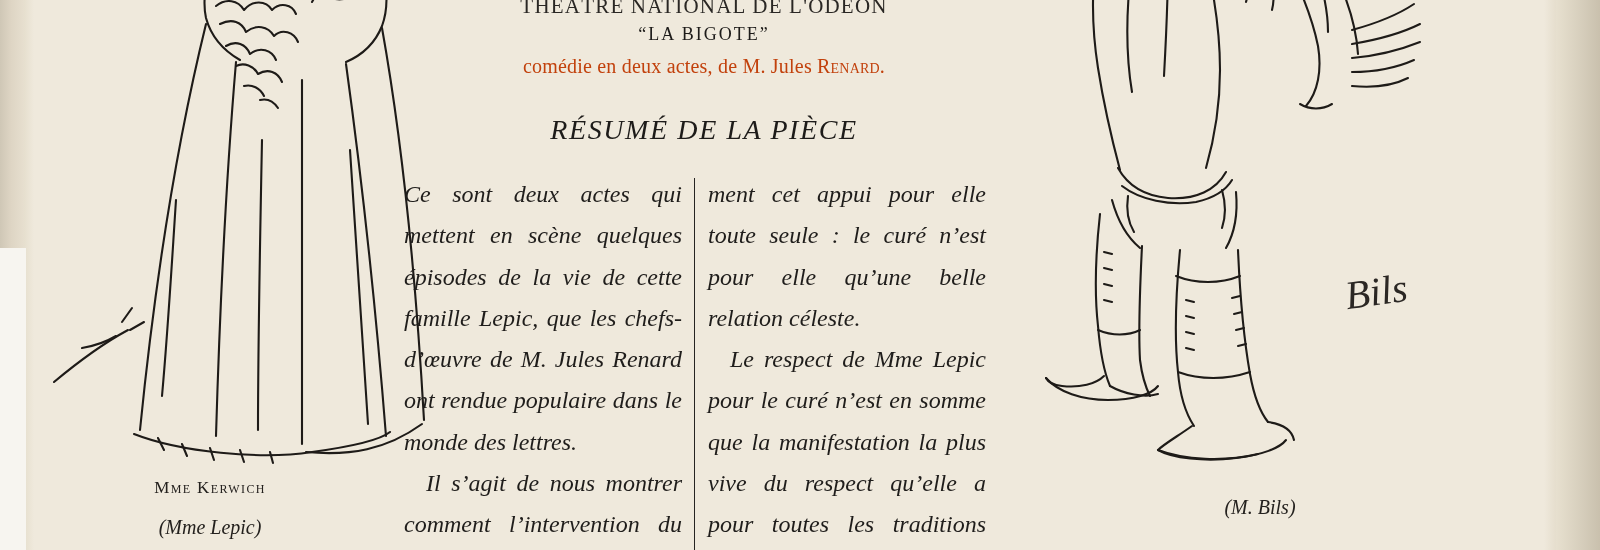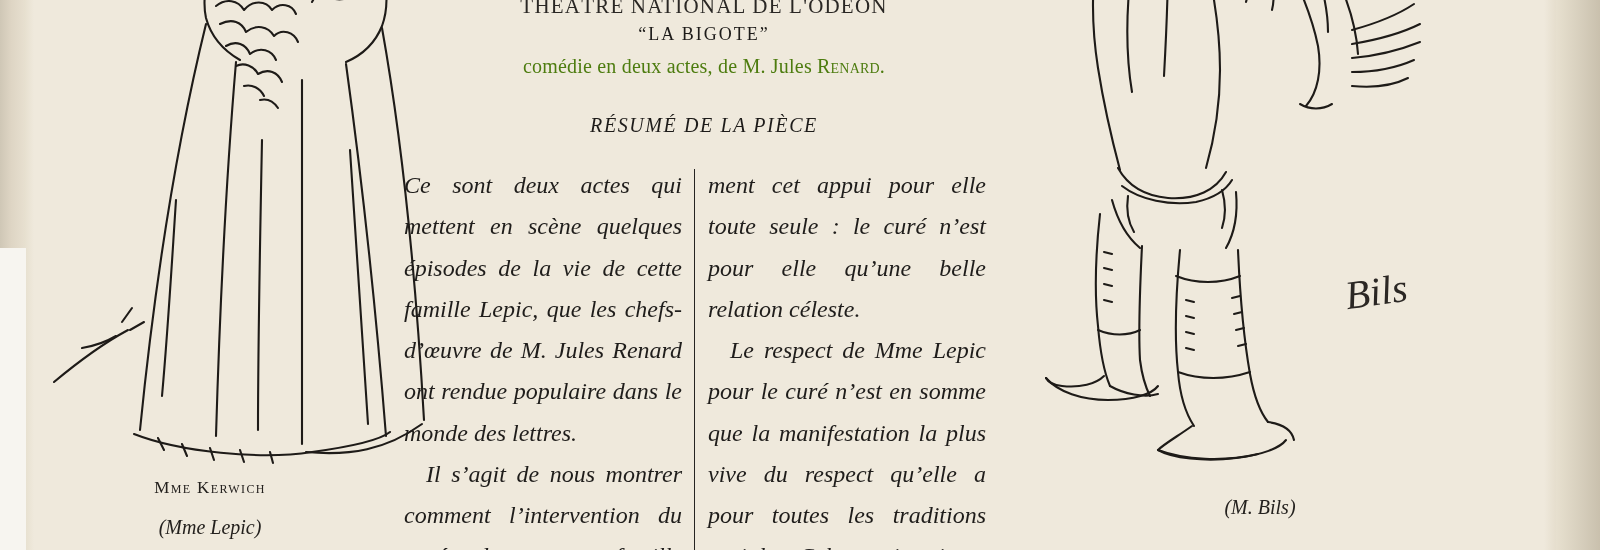--- a/index.html
+++ b/index.html
@@ -69,31 +69,31 @@
     text-align: center;
     font-size: 18px;
     letter-spacing: 2px;
     color: #1d1b19;
     margin-top: 8px;
     font-variant: small-caps;
   }
   .subtitle {
     text-align: center;
     font-size: 20px;
-    color: #4d7c0f;
+    color: #c2410c;
     margin-top: 10px;
     letter-spacing: 0.2px;
   }
   .subtitle .sc {
     font-variant: small-caps;
   }
   .section-head {
     text-align: center;
     font-style: italic;
-    font-size: 20px;
+    font-size: 28px;
     letter-spacing: 1.6px;
     color: #1d1b19;
     margin-top: 36px;
   }
   .two-col {
     position: relative;
     margin-top: 28px;
     display: flex;
     gap: 0;
   }

